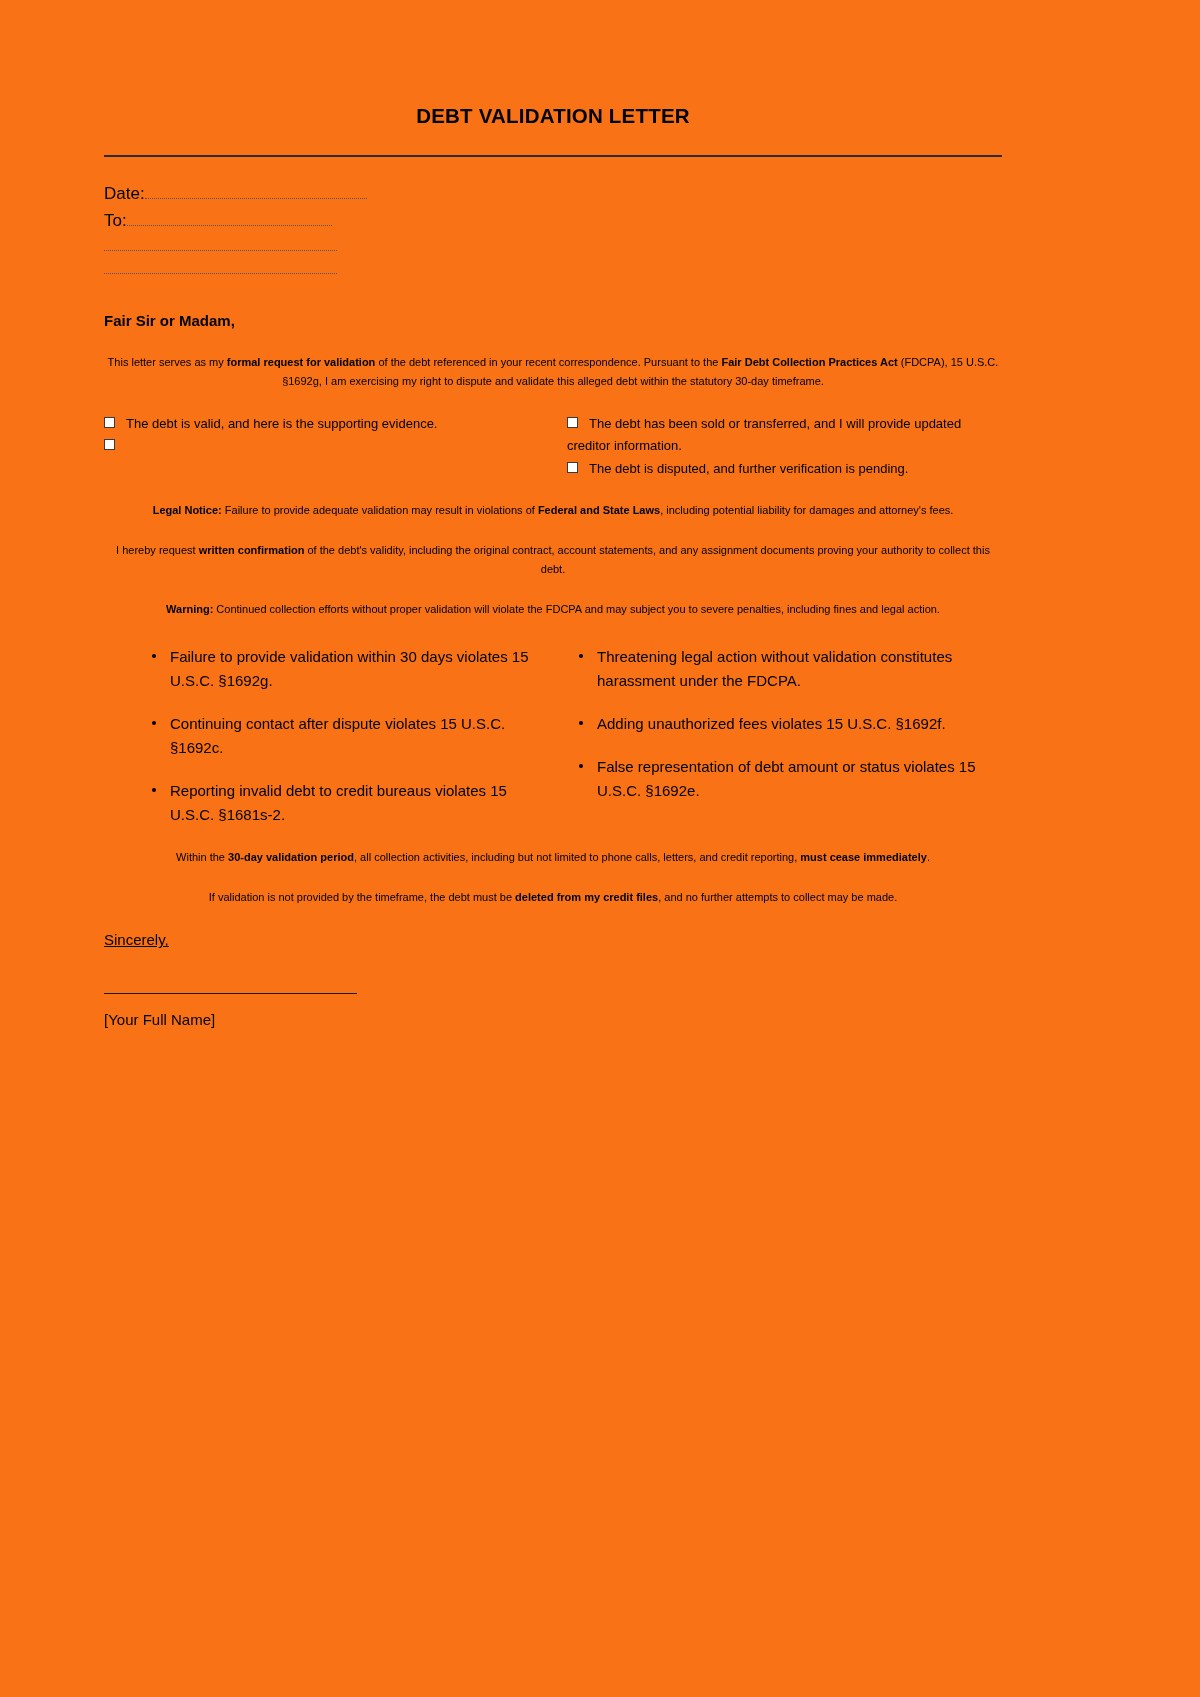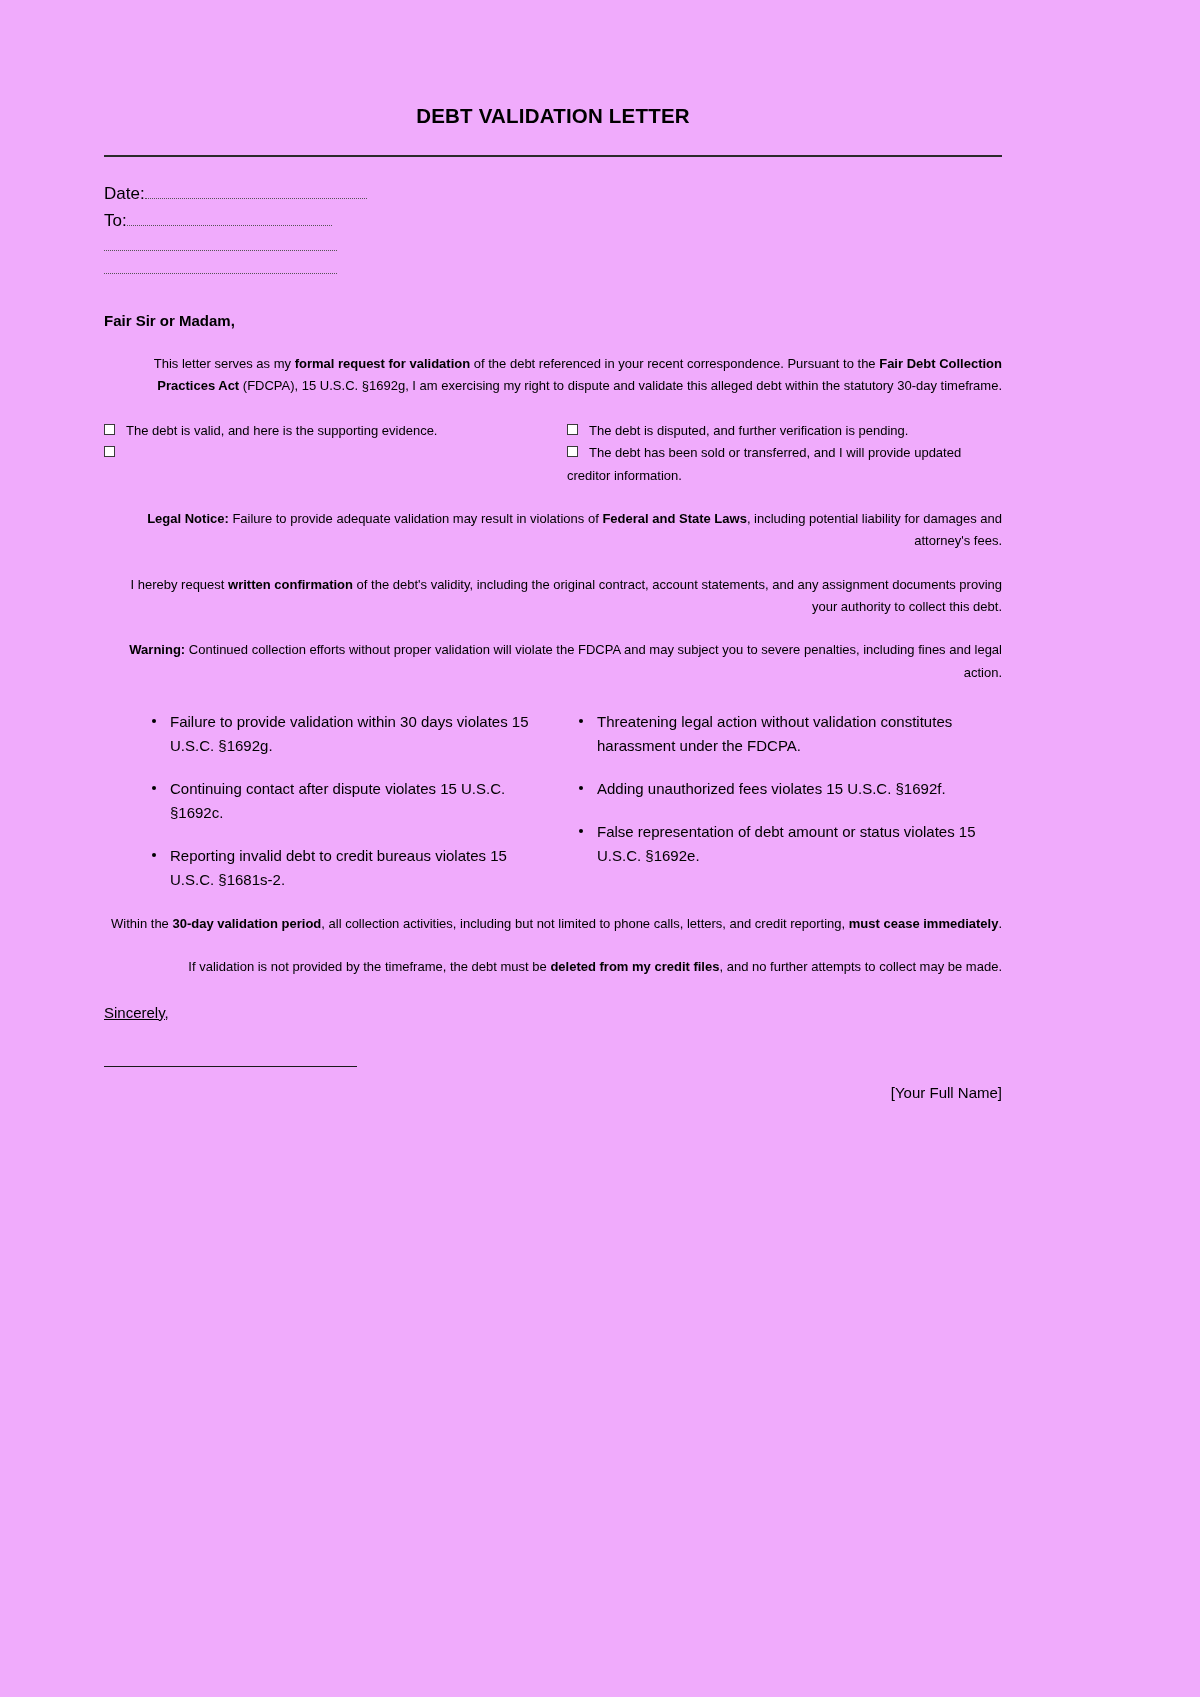--- a/index.html
+++ b/index.html
@@ -8,21 +8,21 @@
     background: #ffffff;
   }
   body {
     font-family: "Liberation Sans", sans-serif;
     color: #000000;
   }
   .page {
     position: relative;
     width: 1200px;
     height: 1697px;
-    background: #f0abfc;
+    background: #f97316;
     margin: 0 auto;
     overflow: hidden;
     box-sizing: border-box;
   }
   .sheet {
     position: absolute;
     left: 104px;
     top: 0;
     width: 898px;
   }
@@ -62,24 +62,24 @@
   .w-to   { width: 205px; }
   .w-addr { width: 233px; }
 
   .salutation {
     font-size: 15px;
     font-weight: bold;
     margin-top: 28px;
     line-height: 1.5;
   }
   p.body-para {
-    font-size: 13px;
+    font-size: 11px;
     line-height: 1.72;
     margin: 21px 0 0 0;
-    text-align: right;
+    text-align: center;
   }
   p.body-para b { font-weight: bold; }
 
   .options-grid {
     display: flex;
     margin-top: 22px;
     column-gap: 0;
   }
   .options-col {
     width: 50%;
@@ -145,21 +145,20 @@
   .sig-line {
     border: 0;
     border-top: 1.8px solid #1a1a1a;
     width: 253px;
     margin: 40px 0 0 0;
   }
   .sig-name {
     font-size: 15px;
     line-height: 1.6;
     margin-top: 14px;
-    text-align: right;
   }
 </style>
 </head>
 <body>
 
 <div class="page">
   <div class="sheet">
 
     <h1 class="doc-title">DEBT VALIDATION LETTER</h1>
     <hr class="title-rule">
@@ -183,22 +182,22 @@
 
     <p class="body-para"><span>This letter serves as my </span><b>formal request for validation</b><span> of the debt referenced in your recent correspondence. Pursuant to the </span><b>Fair Debt Collection Practices Act</b><span> (FDCPA), 15 U.S.C. §1692g, I am exercising my right to dispute and validate this alleged debt within the statutory 30-day timeframe.</span></p>
 
 
     <div class="options-grid">
       <div class="options-col left">
         <label class="option-item"><span class="cb"></span><span>The debt is valid, and here is the supporting evidence.</span></label>
         <label class="option-item"><span class="cb"></span></label>
       </div>
       <div class="options-col right">
+        <label class="option-item"><span class="cb"></span><span>The debt has been sold or transferred, and I will provide updated creditor information.</span></label>
         <label class="option-item"><span class="cb"></span><span>The debt is disputed, and further verification is pending.</span></label>
-        <label class="option-item"><span class="cb"></span><span>The debt has been sold or transferred, and I will provide updated creditor information.</span></label>
       </div>
     </div>
 
     <p class="body-para"><b>Legal Notice:</b><span> Failure to provide adequate validation may result in violations of </span><b>Federal and State Laws</b><span>, including potential liability for damages and attorney's fees.</span></p>
 
     <p class="body-para"><span>I hereby request </span><b>written confirmation</b><span> of the debt's validity, including the original contract, account statements, and any assignment documents proving your authority to collect this debt.</span></p>
 
     <p class="body-para"><b>Warning:</b><span> Continued collection efforts without proper validation will violate the FDCPA and may subject you to severe penalties, including fines and legal action.</span></p>
 
     <div class="bullets-grid">

